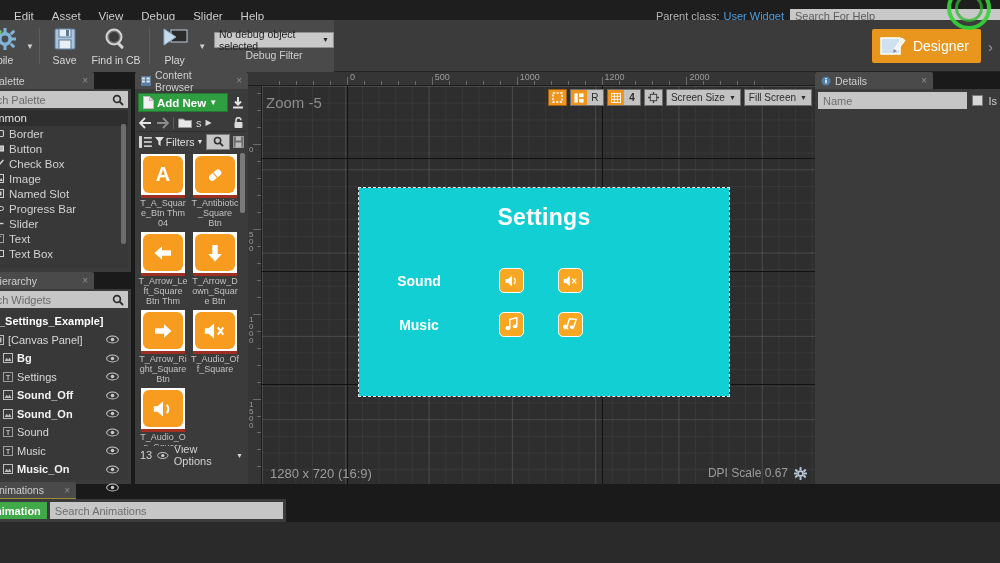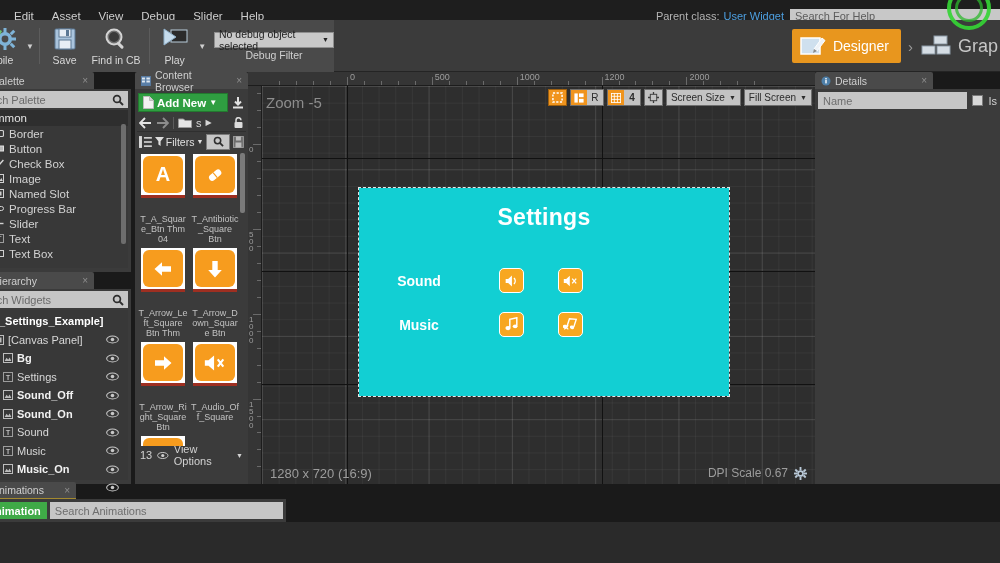--- a/index.html
+++ b/index.html
@@ -101,21 +101,21 @@
   #cb-filters{ display:flex; align-items:center; gap:3px; height:19px; padding:1px 2px;}
   #filters-btn{ display:flex; align-items:center; gap:2px; font-size:10.5px; color:#e0e0e0;}
   #cb-grid{ background:#3b3b3b; height:295px; position:relative; overflow:hidden; padding-top:3px;}
   .ass{ width:50px; display:inline-block; vertical-align:top; margin:0 1px 4px 1px; text-align:center;}
   .ass-thumb{
     width:44px; height:44px; margin:0 auto; background:#fff; padding:2px;
     border-bottom:3px solid #9e2f21; position:relative;
   }
   .ass-inner{ width:100%; height:100%; background:#f79c1e; border-radius:6px;
     display:flex; align-items:center; justify-content:center; color:#fff;}
-  .ass-name{ font-size:9px; line-height:10px; color:#c2c2c2; margin-top:16px; word-break:break-word;}
+  .ass-name{ font-size:9px; line-height:10px; color:#c2c2c2; margin-top:0; word-break:break-word;}
   #cb-scroll{ position:absolute; right:1px; top:2px; width:5px; height:60px; background:#7a7a7a; border-radius:2px;}
   #cb-foot{ height:18px; display:flex; align-items:center; gap:5px; font-size:11px; color:#d2d2d2; padding:0 3px; background:#3b3b3b;}
   
   #viewport{ position:absolute; left:248px; top:72px; width:567px; height:412px; background:#2a2a2a;}
   #ruler-top{ position:absolute; left:0; top:0; width:567px; height:14px; background:#353535; border-bottom:1px solid #1c1c1c;}
   #ruler-left{ position:absolute; left:0; top:14px; width:14px; height:398px; background:#353535; border-right:1px solid #1c1c1c;}
   .rt-lbl{ position:absolute; top:0px; font-size:9px; color:#9d9d9d;}
   .rt-tick{ position:absolute; bottom:0; width:1px; background:#6a6a6a;}
   .rl-lbl{ position:absolute; left:1px; font-size:8px; color:#9d9d9d; line-height:7px; width:12px; text-align:left;}
   .rl-tick{ position:absolute; right:0; height:1px; background:#6a6a6a;}
@@ -255,28 +255,20 @@
   <div id="modebar">
     <div id="designer-btn">
       <svg width="30" height="26" viewBox="0 0 30 26">
         <rect x="3" y="5" width="19" height="16" fill="#cfe0ee" stroke="#fff" stroke-width="1.5"></rect>
         <path d="M16 16 L24 5 L27 7.5 L19 18 Z" fill="#eef3f8" stroke="#fff"></path>
         <path d="M16 16 L19 18 L15 20 Z" fill="#8a8a8a"></path>
       </svg>
       <span class="lbl">Designer</span>
     </div>
     <span id="mode-sep">›</span>
-    <div id="graph-btn">
-      <svg width="32" height="26" viewBox="0 0 32 26">
-        <rect x="14" y="3" width="13" height="8" fill="#d5dde4" stroke="#8c9aa6"></rect>
-        <rect x="2" y="13" width="13" height="8" fill="#d5dde4" stroke="#8c9aa6"></rect>
-        <rect x="17" y="13" width="13" height="8" fill="#d5dde4" stroke="#8c9aa6"></rect>
-      </svg>
-      <span class="lbl">Grap</span>
-    </div>
   </div>
 </div>
 
 <div id="palette">
   <div class="panel-tab" style="width:108px;">
     <span>Palette</span>
     <span class="x">×</span>
   </div>
   <div class="panel-body">
     <div class="srchfield">

